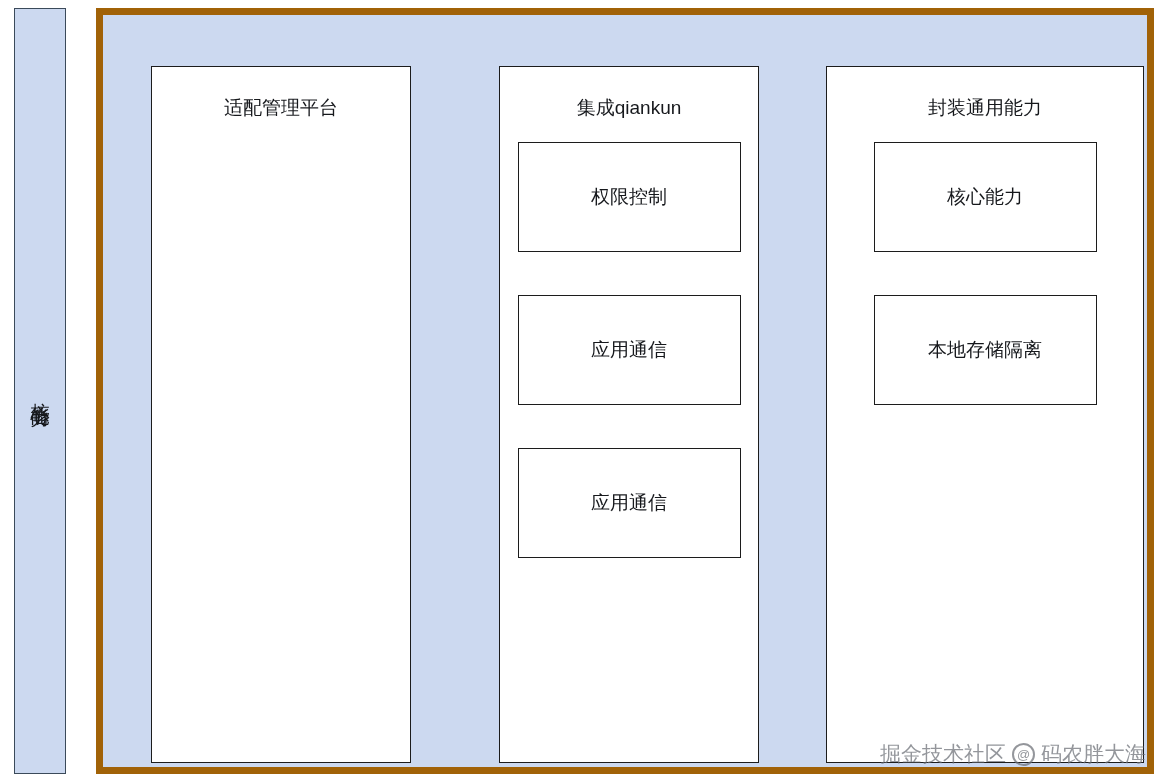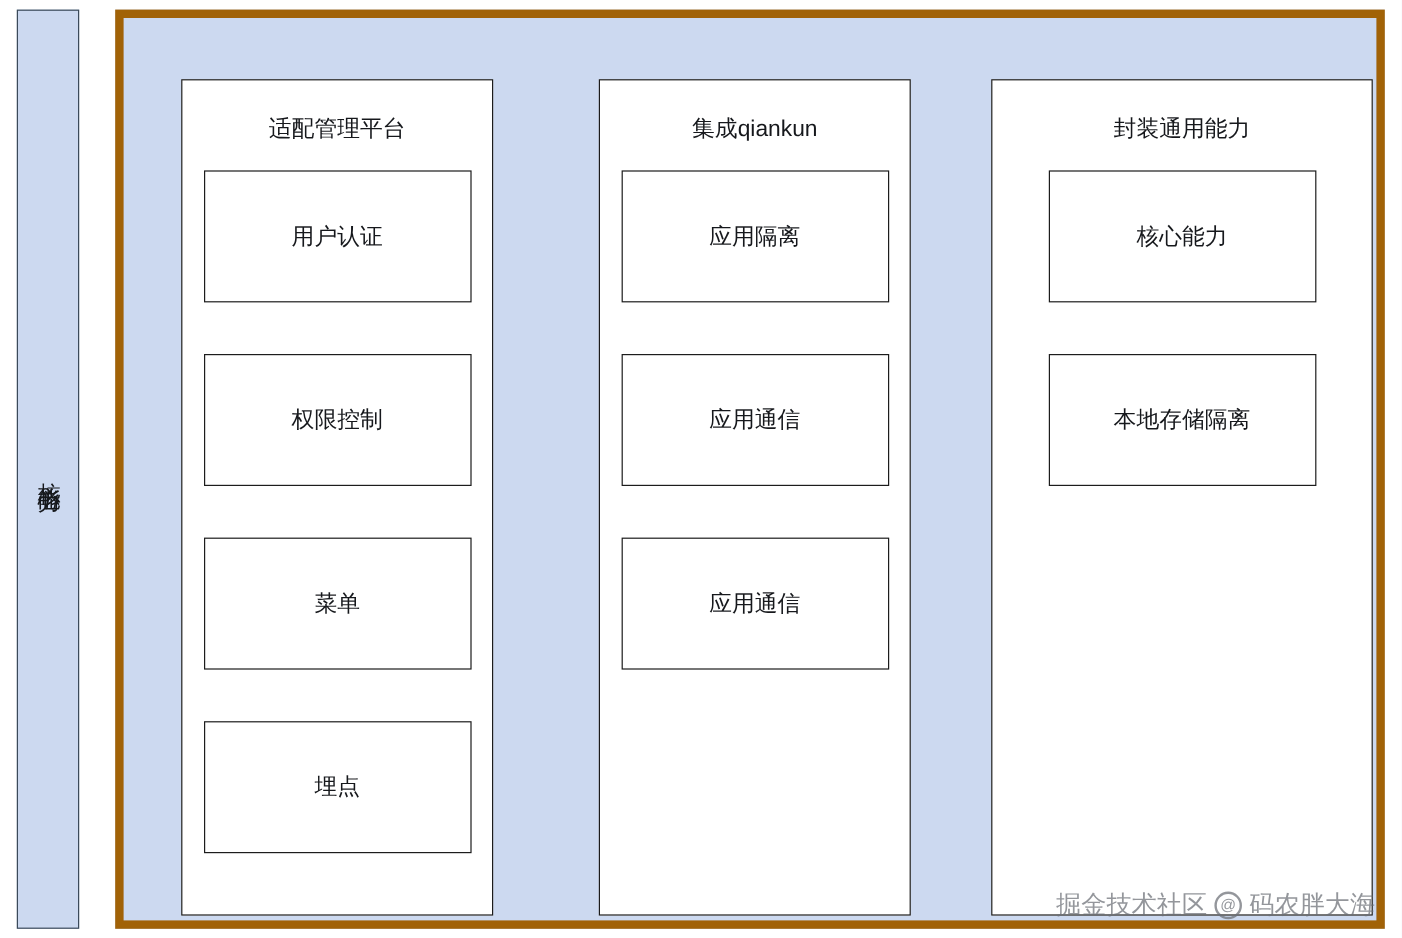--- a/index.html
+++ b/index.html
@@ -143,32 +143,26 @@
 
   <div class="side-bar">
     <span class="side-bar-label">核心能力</span>
   </div>
 
   <div class="outer-panel">
     <div class="columns">
 
       <div class="column col0">
         <div class="column-title">适配管理平台</div>
-        <div class="items">
-          <div class="item">用户认证</div>
-          <div class="item">权限控制</div>
-          <div class="item">菜单</div>
-          <div class="item">埋点</div>
-        </div>
       </div>
 
       <div class="column col1">
         <div class="column-title">集成qiankun</div>
         <div class="items">
-          <div class="item">应用隔离</div>
+          <div class="item">权限控制</div>
           <div class="item">应用通信</div>
           <div class="item">应用通信</div>
         </div>
       </div>
 
       <div class="column col2">
         <div class="column-title">封装通用能力</div>
         <div class="items">
           <div class="item">核心能力</div>
           <div class="item">本地存储隔离</div>

